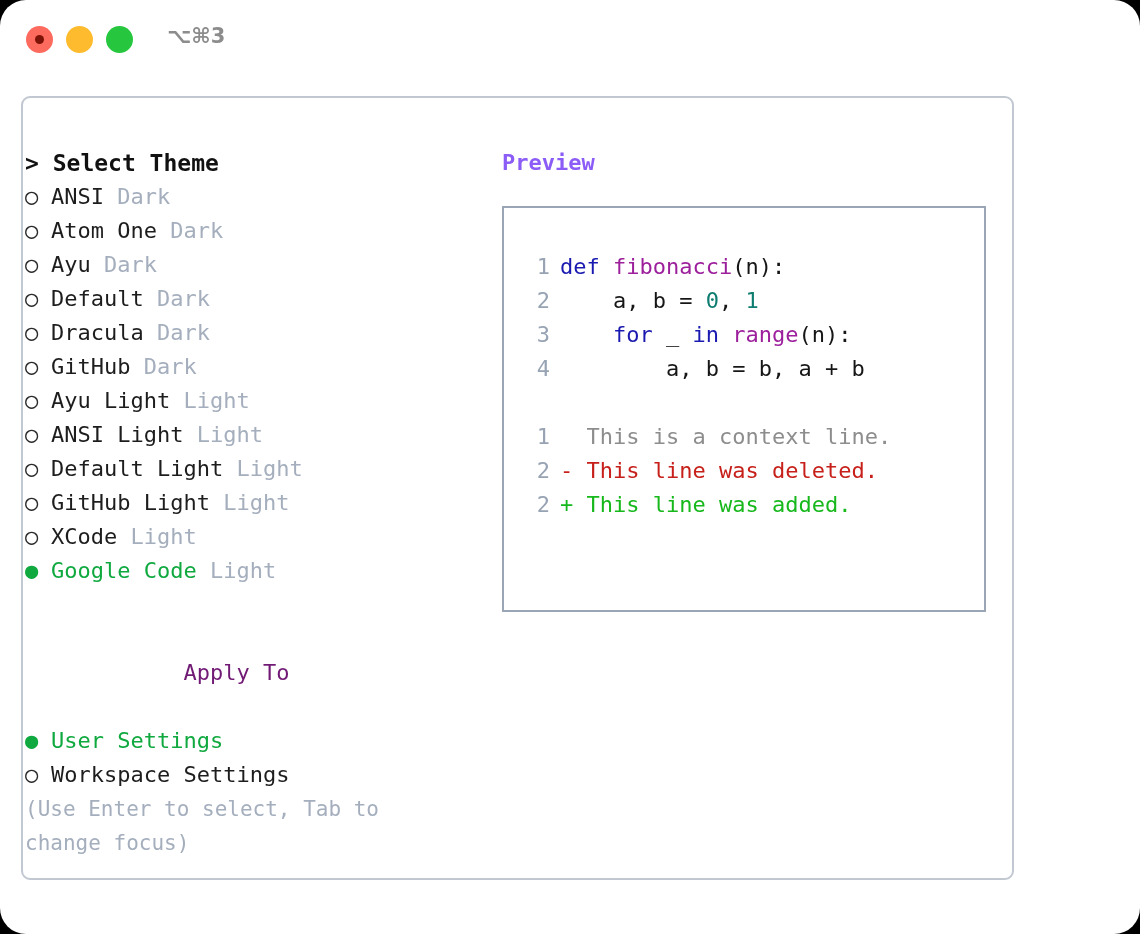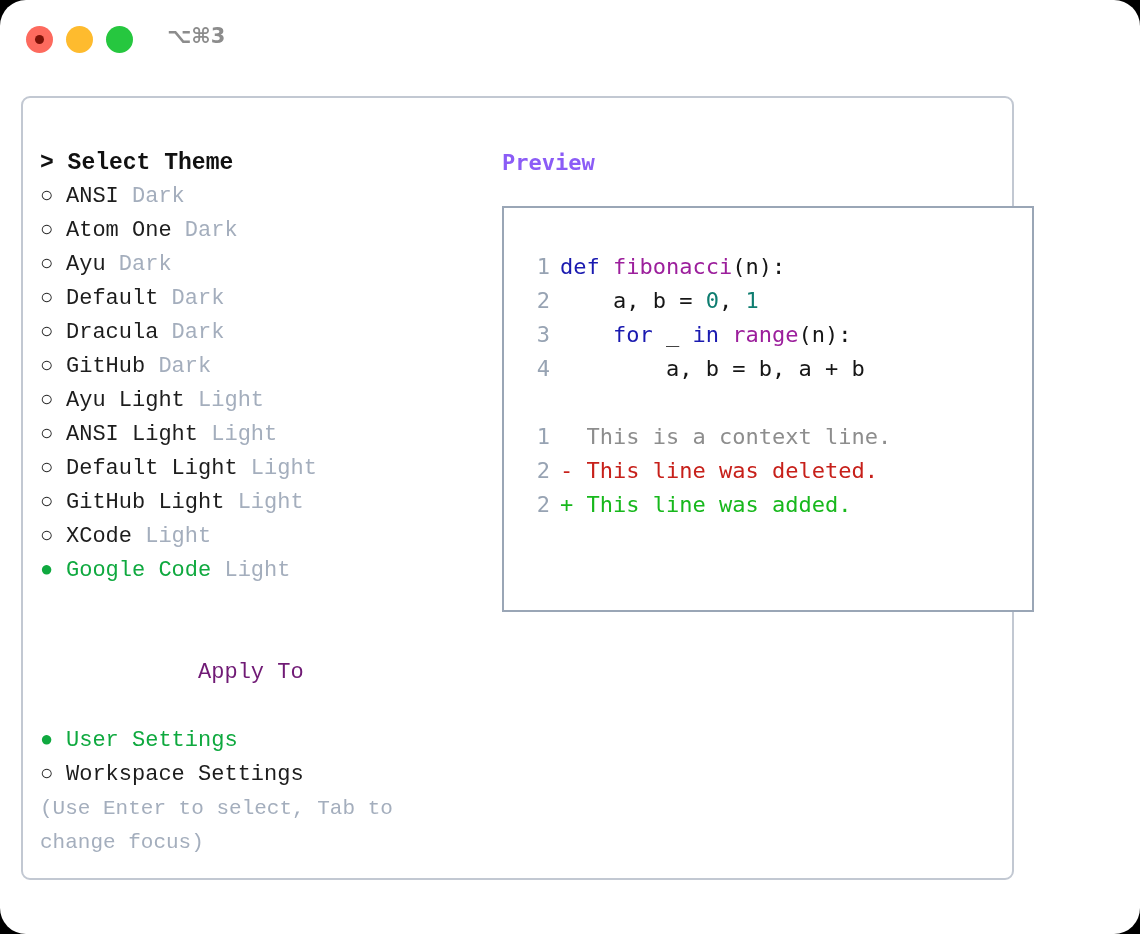--- a/index.html
+++ b/index.html
@@ -71,24 +71,23 @@
     height: 784px;
     box-sizing: border-box;
     border: 2px solid #c2c8d2;
     border-radius: 9px;
     background: #ffffff;
   }
 
   
   #theme-column {
     position: absolute;
-    left: 17px;
+    left: 2px;
     top: 48px;
     width: 450px;
-    font-family: Liberation Mono, monospace;
   }
 
   #select-theme-header {
     font-size: 23px;
     font-weight: 700;
     color: #111111;
     line-height: 34px;
     white-space: pre;
   }
 
@@ -131,21 +130,21 @@
   #preview-header {
     font-size: 22px;
     font-weight: 700;
     color: #8b5cf6;
     line-height: 34px;
     white-space: pre;
   }
 
   #preview-box {
     margin-top: 26px;
-    width: 532px;
+    width: 484px;
     height: 406px;
     box-sizing: border-box;
     border: 2px solid #9aa6b6;
     background: #ffffff;
     padding: 42px 0 0 20px;
   }
 
   .code-line {
     font-size: 22px;
     line-height: 34px;

